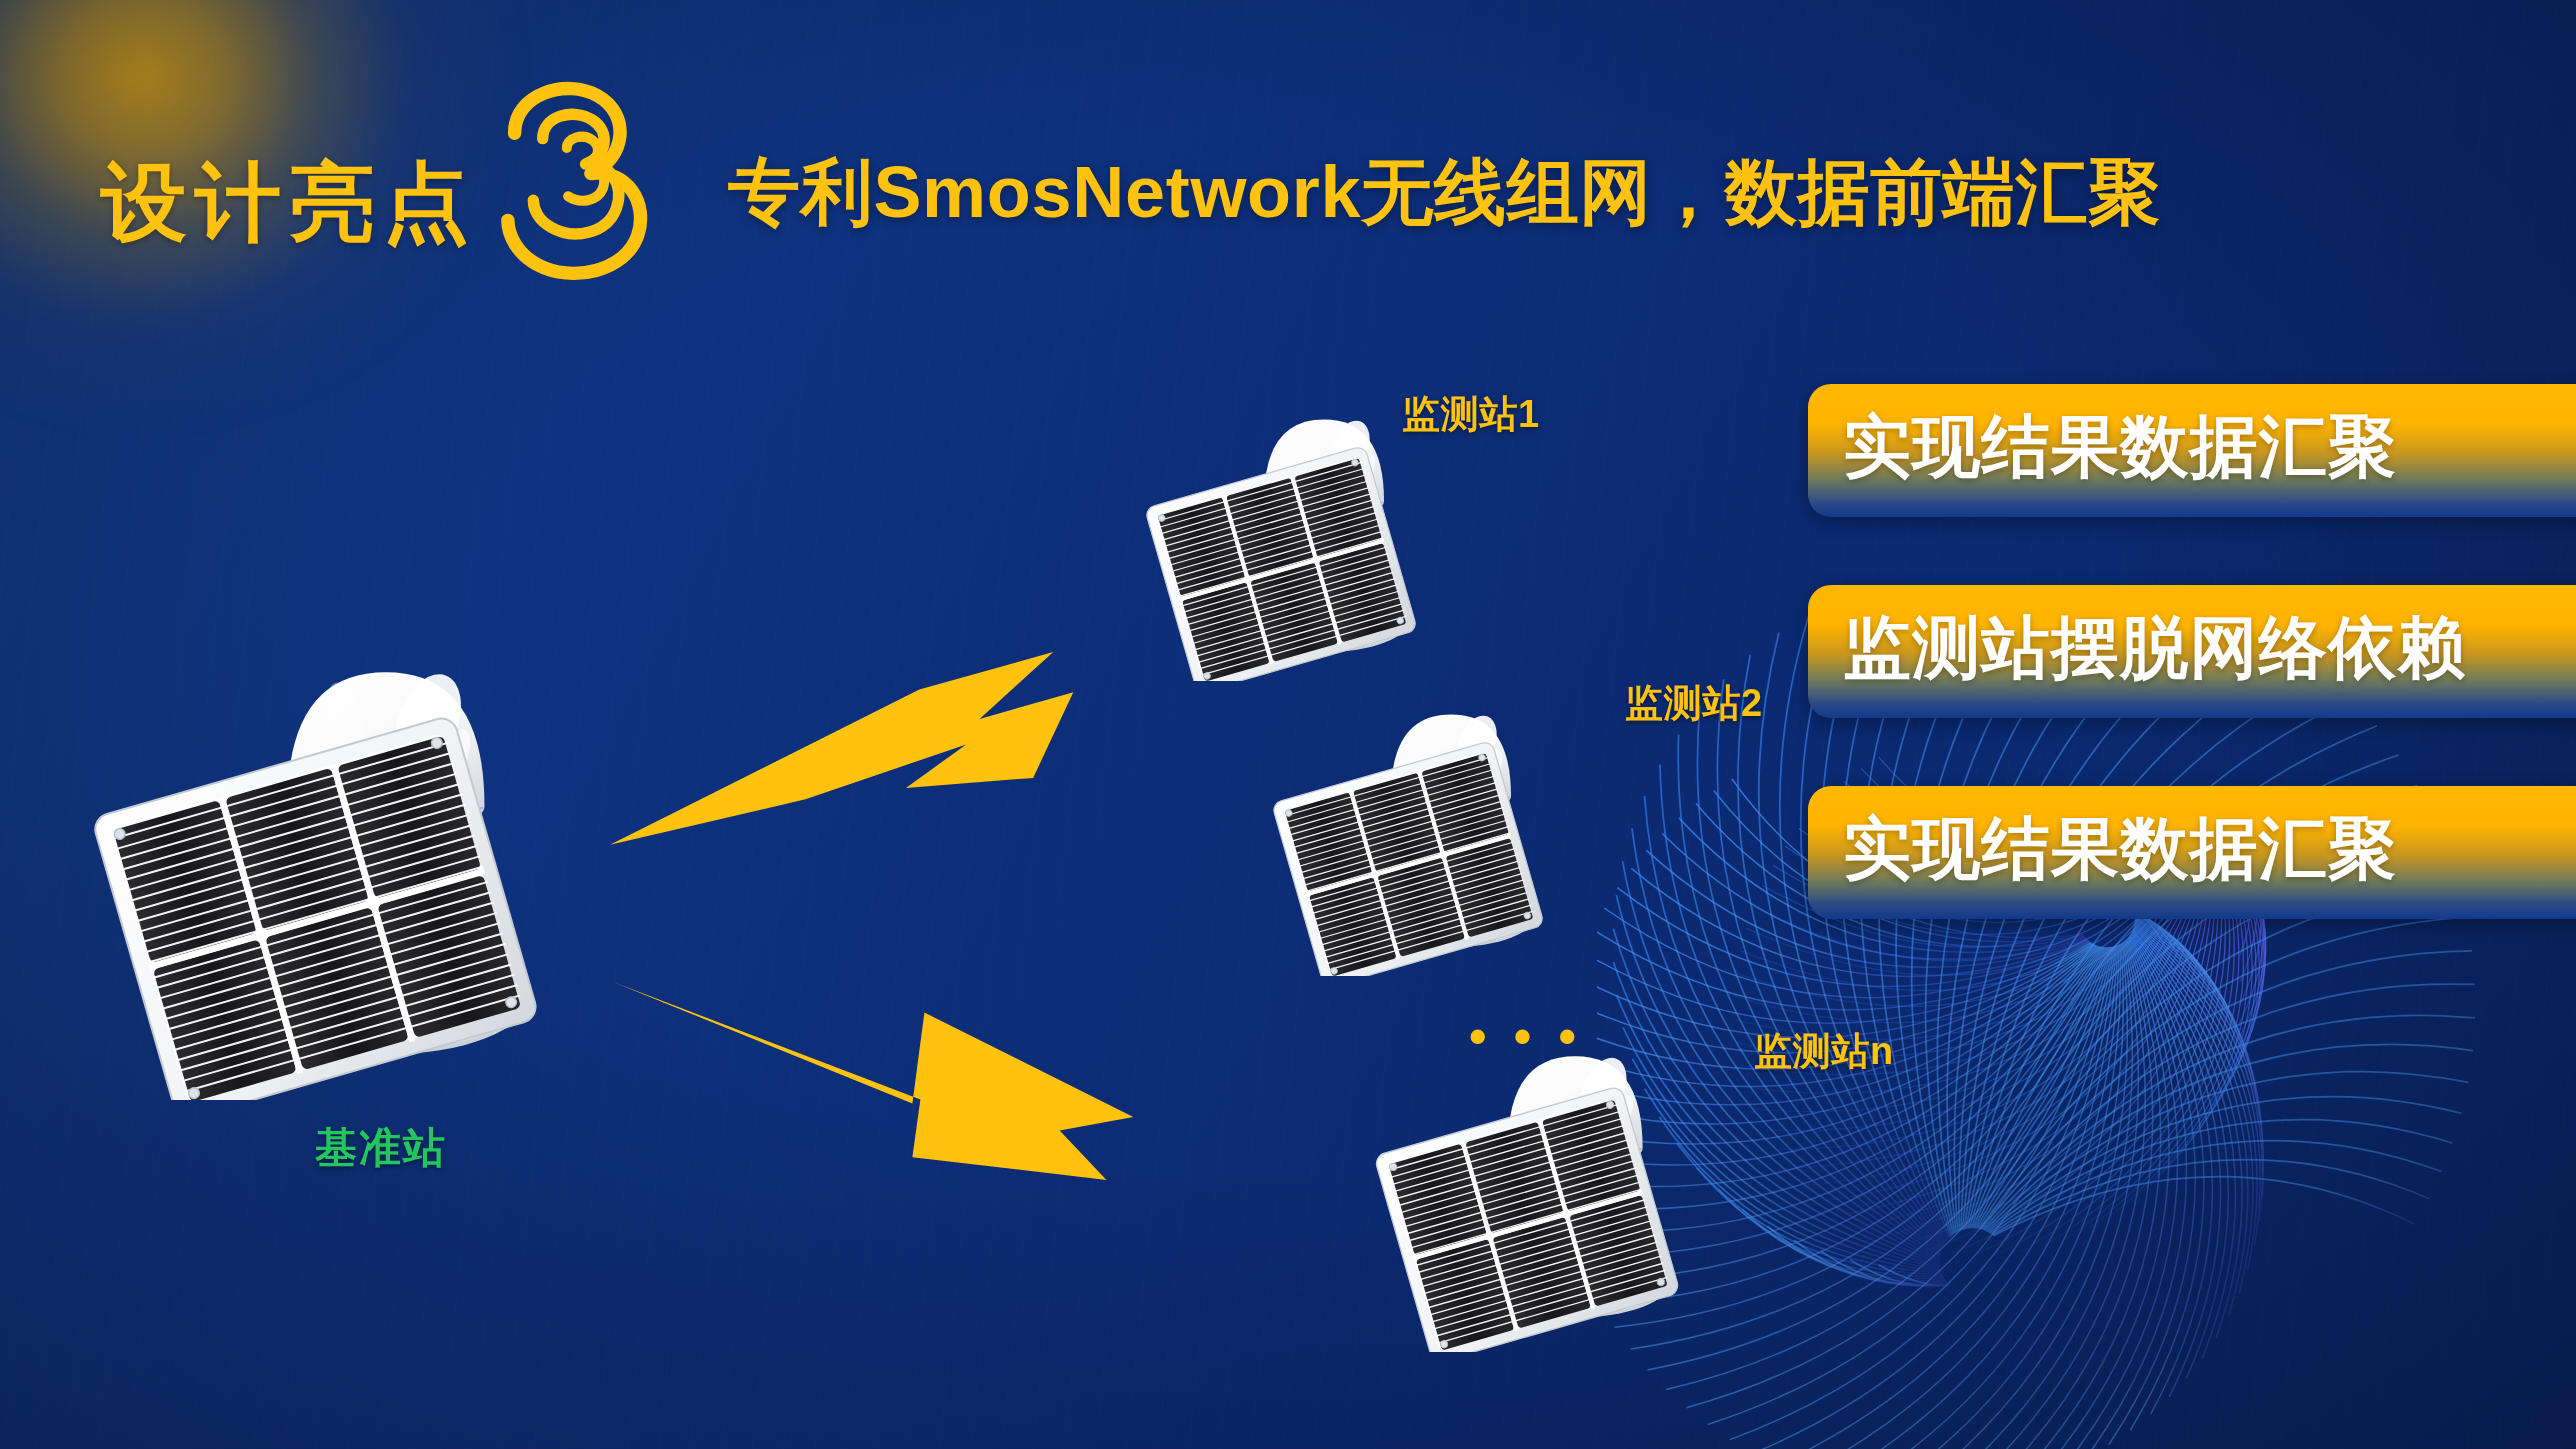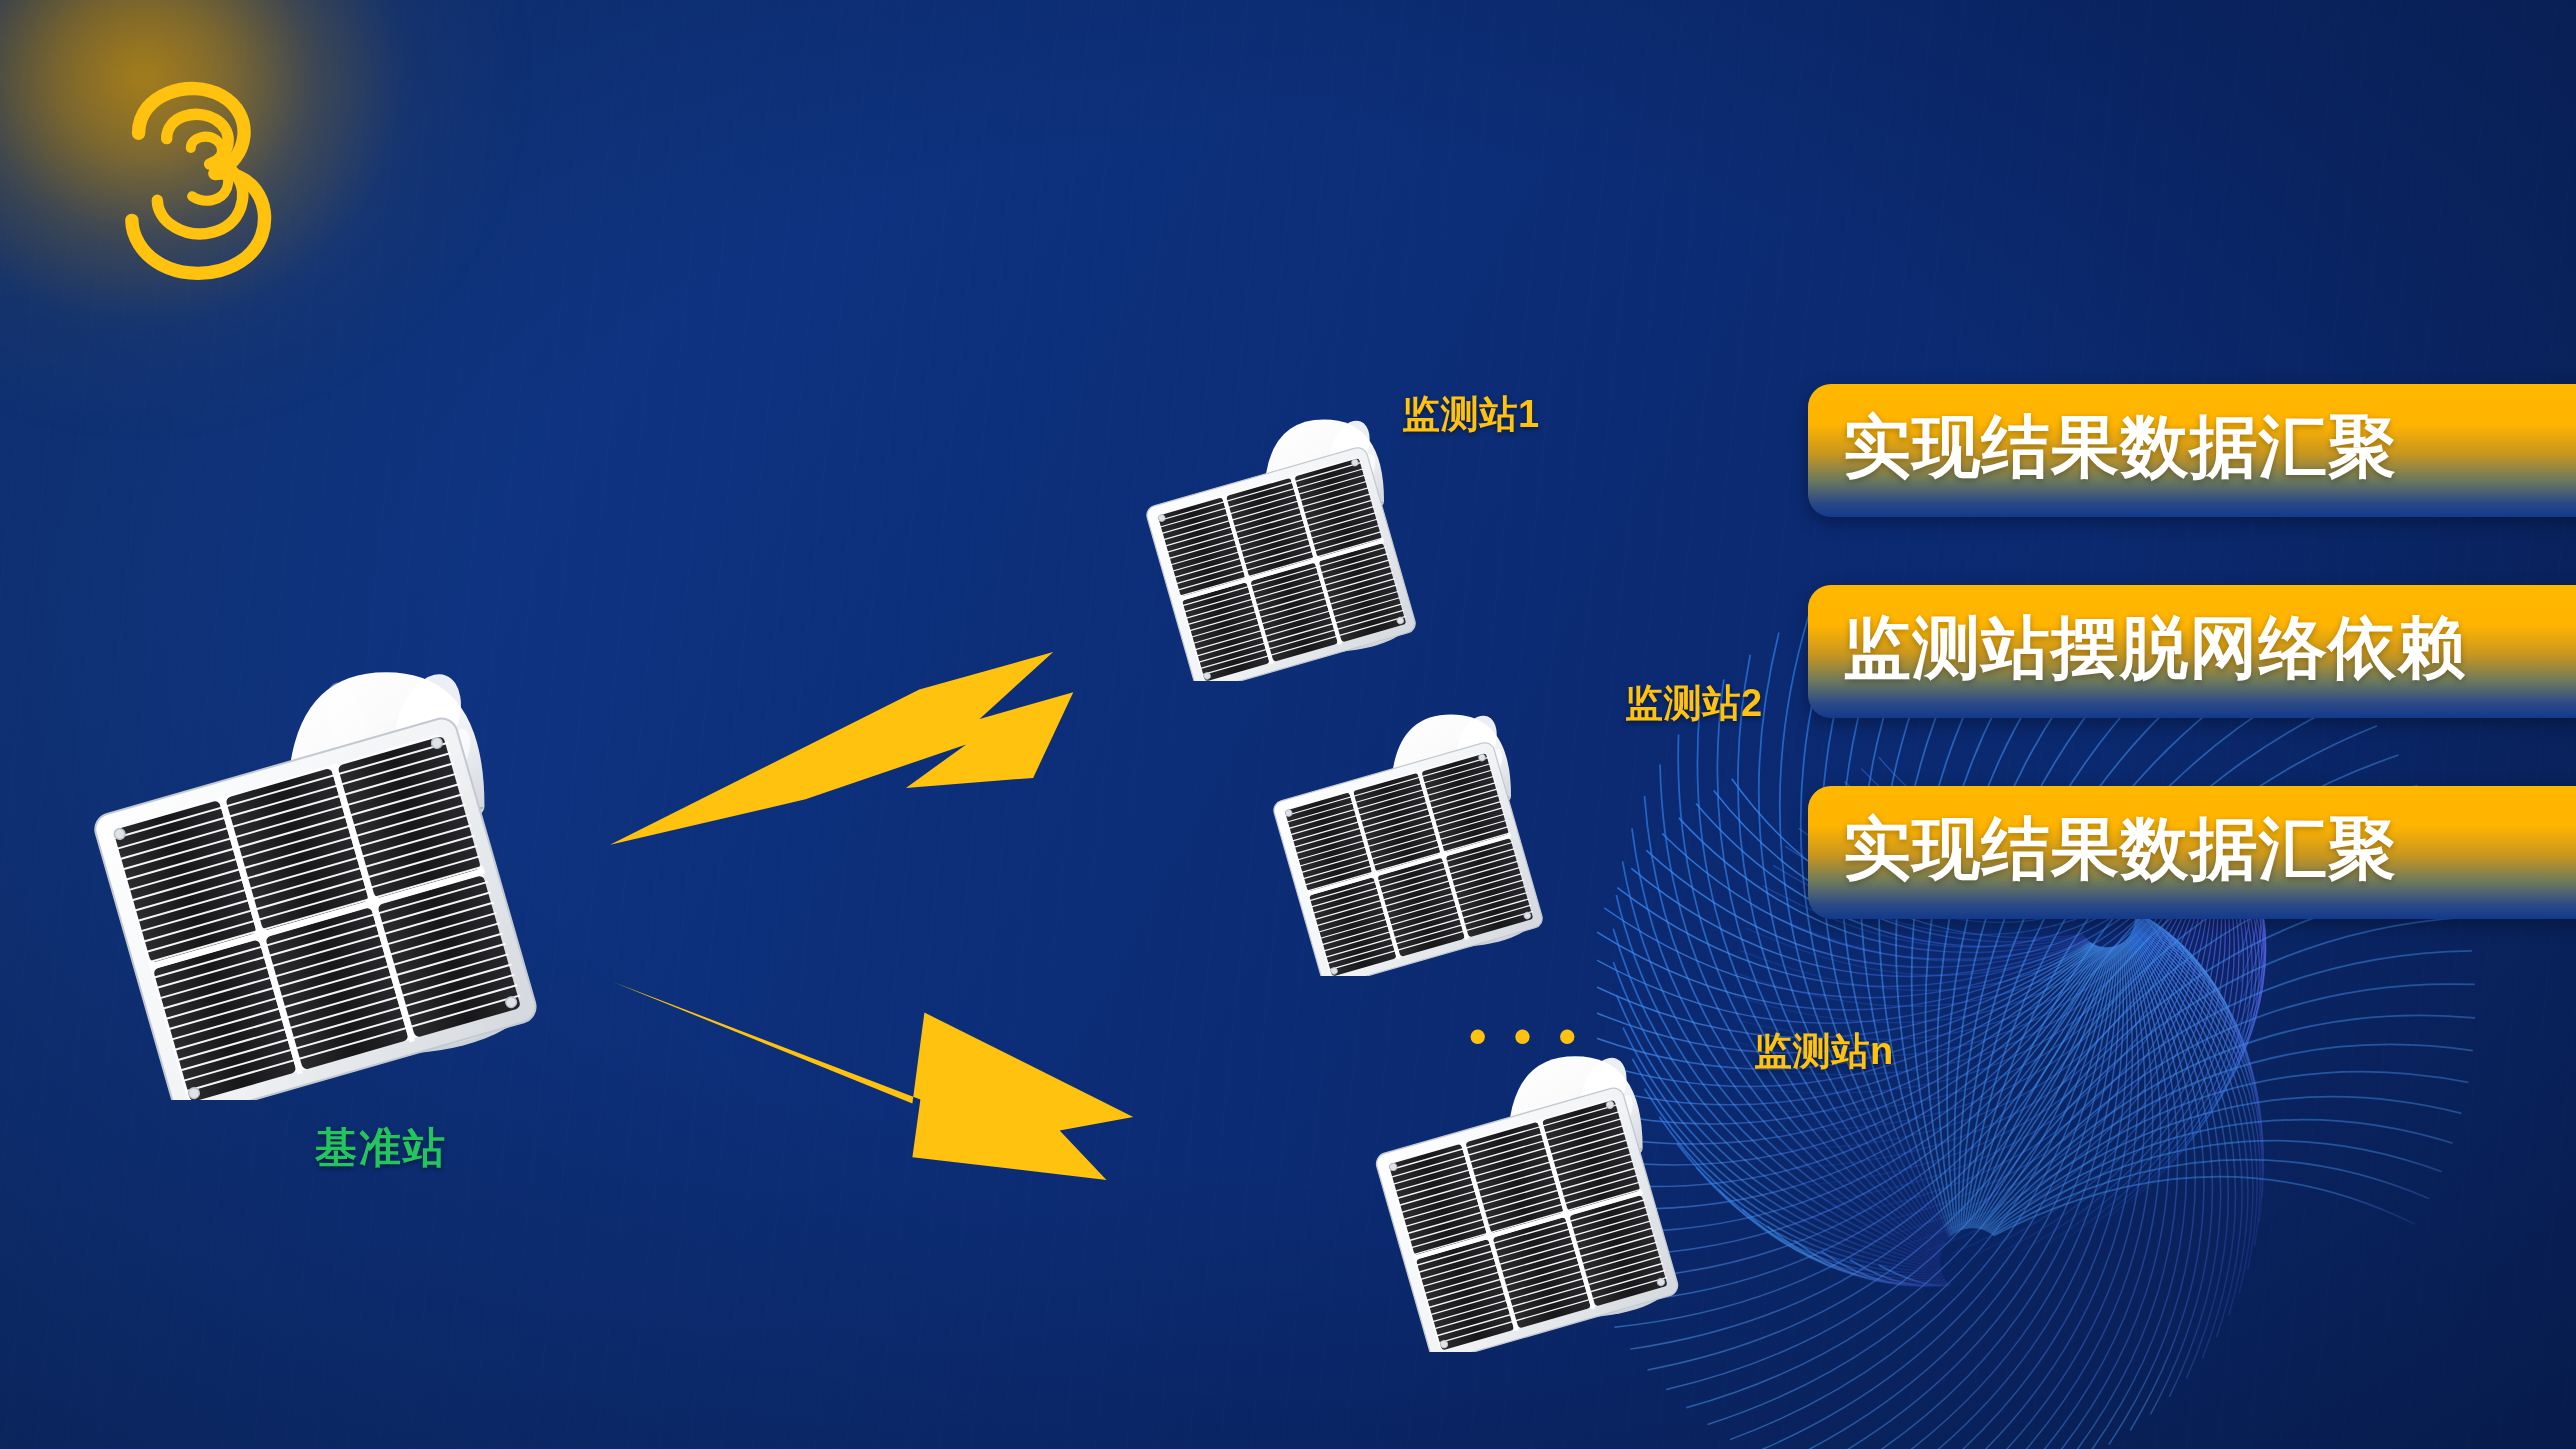--- a/index.html
+++ b/index.html
@@ -317,34 +317,36 @@
           <path d="M591.1 942.1 Q915.5 774.9 1219.7 925.0"></path>
         </g>
     </svg>
   </div>
 
   <div id="bg-vignette"></div>
 </div>
 
 <div id="header">
   <div id="hl-block">
+    <div id="hl-text">设计亮点</div>
     <div id="hl-three">
       <svg width="201" height="221" viewBox="0 0 300 330">
         <path d="M62 96 C62 36, 140 14, 186 40 C236 68, 228 134, 176 156
                  C230 150, 262 200, 246 248 C228 302, 148 320, 96 292
                  C66 276, 52 248, 52 226" fill="none" stroke="#FFC20E" stroke-width="20" stroke-linecap="round" stroke-linejoin="round"></path>
         <path d="M104 104 C104 70, 150 58, 178 76 C206 94, 200 130, 168 142
                  C206 140, 226 174, 214 208 C200 246, 150 256, 116 236
                  C98 226, 90 210, 90 196" fill="none" stroke="#FFC20E" stroke-width="17" stroke-linecap="round" stroke-linejoin="round"></path>
         <path d="M140 118 C140 102, 164 96, 178 106 C192 116, 188 136, 170 142
                  C190 142, 200 160, 194 178 C186 198, 160 202, 142 190" fill="none" stroke="#FFC20E" stroke-width="15" stroke-linecap="round" stroke-linejoin="round"></path>
       </svg>
     </div>
   </div>
 
+  <div id="main-title">专利SmosNetwork无线组网，数据前端汇聚</div>
 </div>
 
 <div class="bolt" id="bolt-upper" style="left:604px; top:644px; width:470px; height:241px;">
   <svg viewBox="0 0 700 360">
     <polygon points="8,300 470,68 670,12 560,112 700,72 640,200 450,215 540,150 300,232" fill="#FFC20E"></polygon>
   </svg>
 </div>
 
 <div class="bolt" id="bolt-lower" style="left:597px; top:959px; width:537px; height:241px;">
   <svg viewBox="0 0 800 360">

